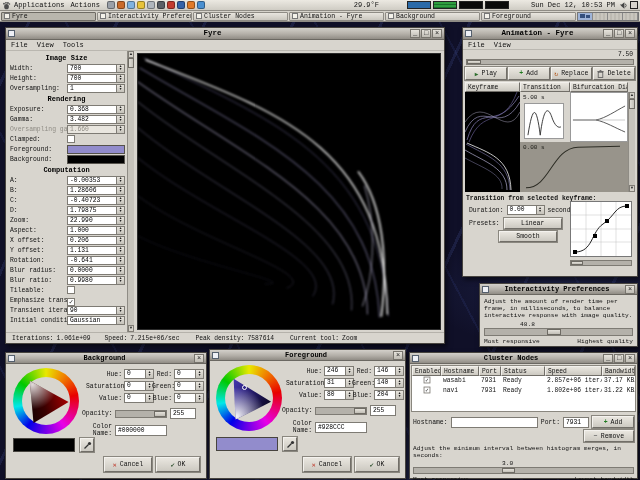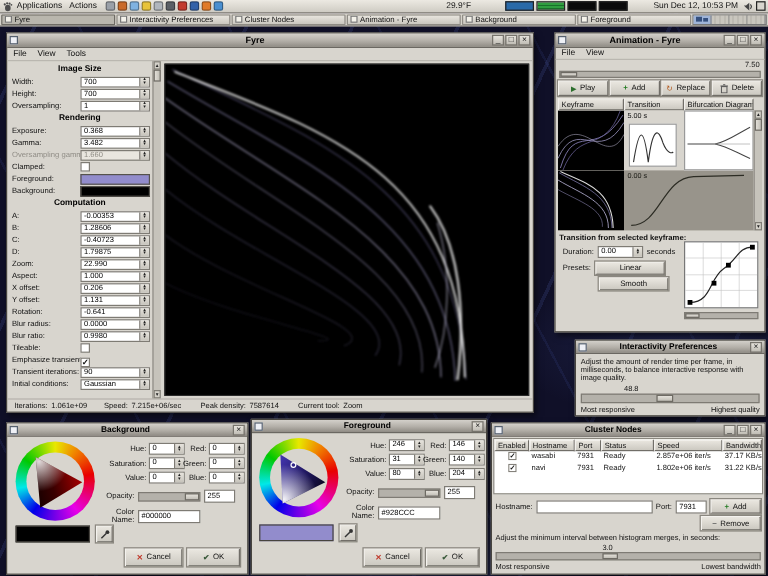--- a/index.html
+++ b/index.html
@@ -4,20 +4,21 @@
 <style>
   * { box-sizing: border-box; margin:0; padding:0; }
   body { font-family: "Liberation Sans", sans-serif; }
   #desktop { position:relative; width:640px; height:480px; overflow:hidden;
     background:
       radial-gradient(ellipse 260px 120px at 50% 102%, rgba(110,130,215,.38), rgba(0,0,0,0) 70%),
       radial-gradient(ellipse 200px 90px at 88% 60%, rgba(80,100,190,.20), rgba(0,0,0,0) 70%),
       repeating-linear-gradient(115deg, rgba(0,0,0,0) 0 34px, rgba(90,110,200,.16) 34px 37px, rgba(0,0,0,0) 37px 80px),
       repeating-linear-gradient(62deg, rgba(0,0,0,0) 0 52px, rgba(70,90,180,.13) 52px 54px, rgba(0,0,0,0) 54px 110px),
       #101028;
+    font-family: Liberation Mono, monospace;
   }
   
   .panel { position:absolute; left:0; top:0; width:640px; height:11px; background:linear-gradient(#ece9e2,#cfccc4); border-bottom:1px solid #8f8c85; display:flex; align-items:center; font-size:7px; color:#111; padding:0 2px; z-index:50;}
   .pmenu { padding:0 3px; }
   .licons { display:flex; gap:2px; margin-left:4px; }
   .licon { width:8px; height:8px; border-radius:2px; border:1px solid rgba(0,0,0,.35); }
   .panel .spacer { flex:1; }
   .traybox { height:8px; border:1px solid #222; margin-left:2px; }
   .taskbar { position:absolute; left:0; top:11px; width:640px; height:11px; background:#d6d3cb; border-bottom:1px solid #8f8c85; display:flex; align-items:center; padding:0 1px; gap:1px; z-index:50;}
   .task { width:102px; height:9px; background:linear-gradient(#e8e5de,#cac7bf); border:1px solid #8f8c85; border-radius:1px; font-size:6.5px; display:flex; align-items:center; gap:2px; padding:0 2px; color:#111; overflow:hidden; white-space:nowrap;}

